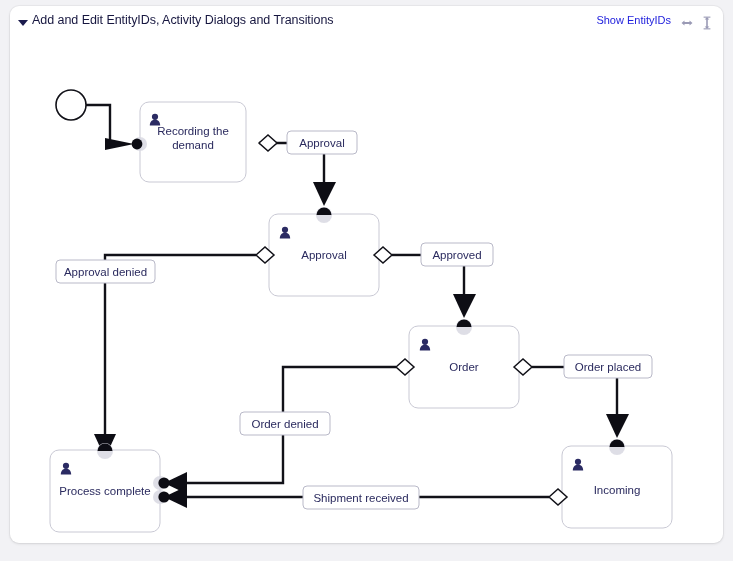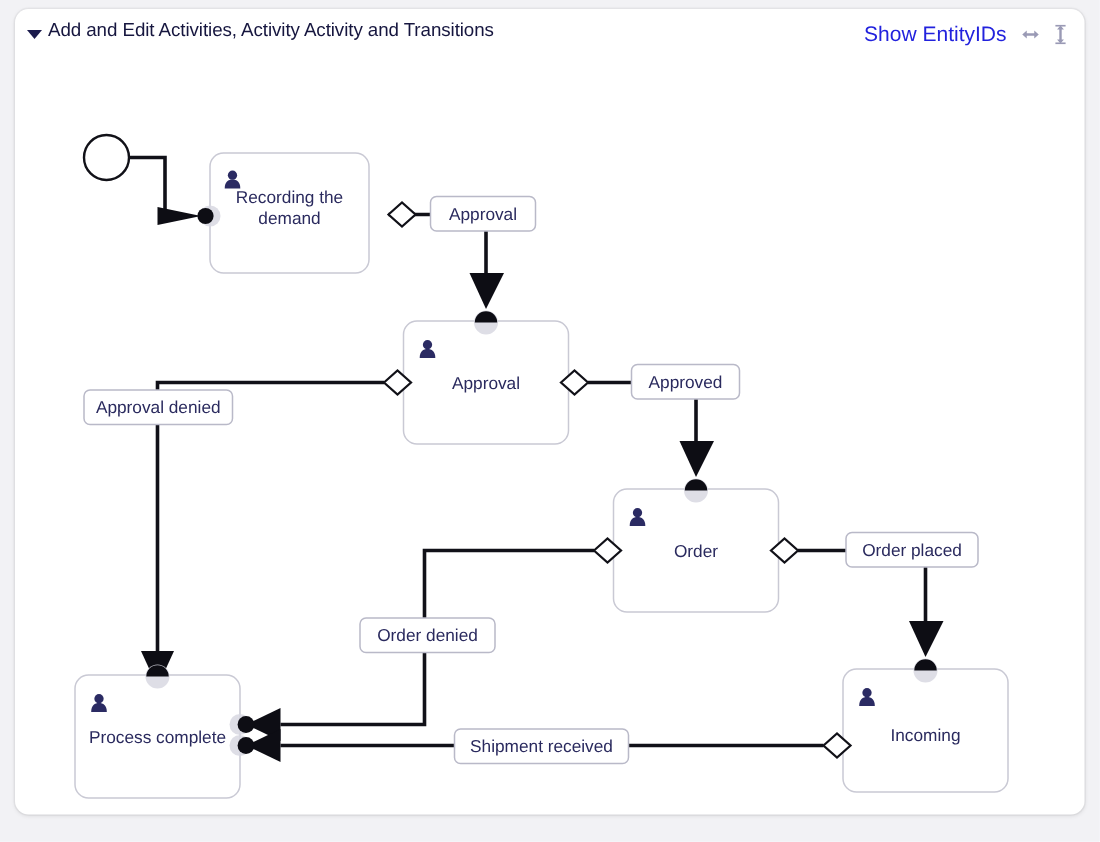--- a/index.html
+++ b/index.html
@@ -49,21 +49,21 @@
     top: 7px;
     font-size: 12.5px;
     color: #16163f;
     white-space: nowrap;
     letter-spacing: -0.05px;
   }
   .show-ids {
     position: absolute;
     right: 52px;
     top: 8px;
-    font-size: 14px;
+    font-size: 11px;
     color: #2222dd;
     cursor: pointer;
     white-space: nowrap;
   }
   .resize-icon {
     position: absolute;
     top: 9px;
     width: 16px;
     height: 16px;
     cursor: pointer;
@@ -133,21 +133,21 @@
   .person-body { fill: #2b2b63; }
 </style>
 </head>
 <body>
 
 <div id="root">
   <div class="panel">
 
     <div class="header">
       <div class="collapse-toggle"></div>
-      <div class="panel-title">Add and Edit Activities, Activity Activity and Transitions</div>
+      <div class="panel-title">Add and Edit EntityIDs, Activity Dialogs and Transitions</div>
       <div class="show-ids">Show EntityIDs</div>
       <div class="resize-icon resize-h">
         <svg viewBox="0 0 16 16" width="16" height="16" aria-hidden="true">
           <path d="M2.5 8 L5.5 5.4 L5.5 7.1 L10.5 7.1 L10.5 5.4 L13.5 8 L10.5 10.6 L10.5 8.9 L5.5 8.9 L5.5 10.6 Z" fill="#9a9ab5"></path>
         </svg>
       </div>
       <div class="resize-icon resize-v">
         <svg viewBox="0 0 16 16" width="16" height="16" aria-hidden="true">
           <path d="M8 2 L10.3 4.6 L8.8 4.6 L8.8 11.4 L10.3 11.4 L8 14 L5.7 11.4 L7.2 11.4 L7.2 4.6 L5.7 4.6 Z" fill="#9a9ab5"></path>
           <rect x="4.6" y="1.6" width="6.8" height="1.1" fill="#9a9ab5"></rect>

